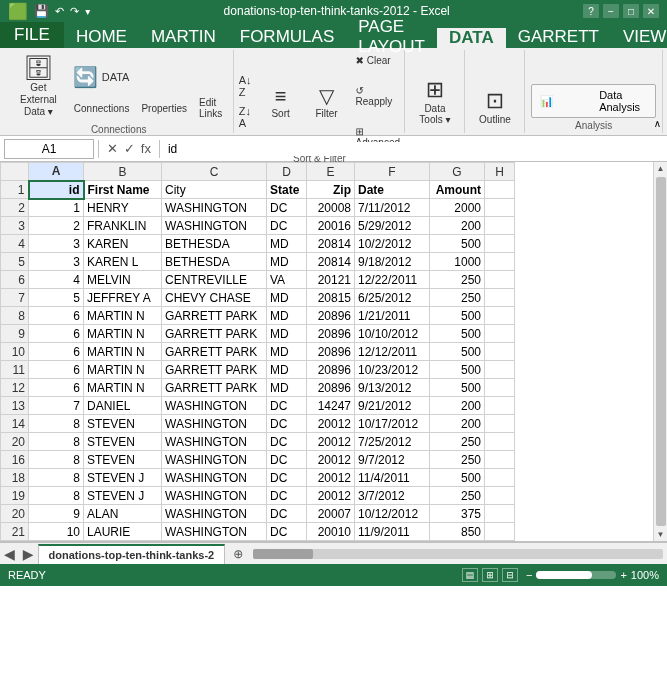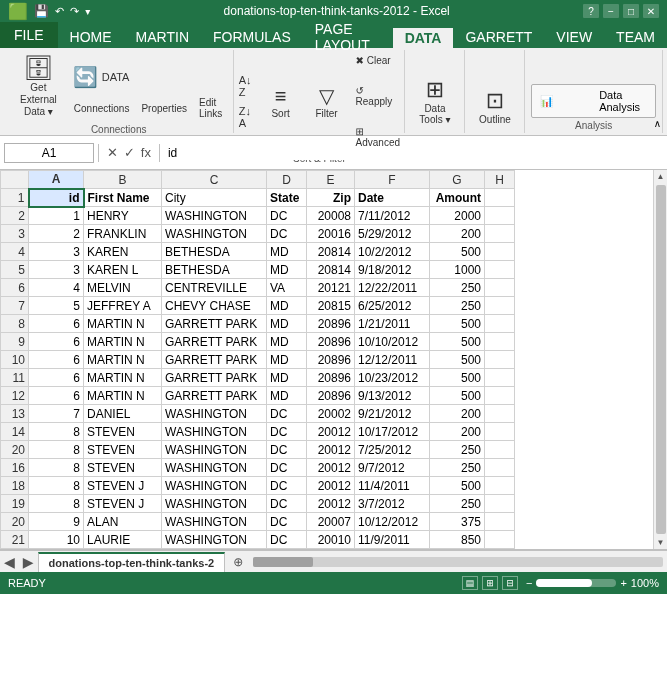--- a/index.html
+++ b/index.html
@@ -28,21 +28,21 @@
     .ribbon-tabs {
       background: #217346;
       display: flex;
       align-items: flex-end;
       height: 26px;
       padding-left: 0;
     }
     .ribbon-tab {
       padding: 4px 12px;
       color: white;
-      font-size: 14px;
+      font-size: 17px;
       cursor: pointer;
       height: 22px;
       display: flex;
       align-items: center;
     }
     .ribbon-tab.file-tab {
       background: #19602f;
       padding: 4px 14px;
       height: 26px;
     }
@@ -98,21 +98,21 @@
     .data-analysis-btn {
       display: flex; align-items: center; gap: 4px;
       padding: 4px 8px; cursor: pointer; border: 1px solid #b0b0b0;
       border-radius: 2px; font-size: 11px; background: #f8f8f8;
     }
 
     
     .formula-bar {
       display: flex;
       align-items: center;
-      height: 34px;
+      height: 26px;
       border-bottom: 1px solid #c0c0c0;
       background: white;
       padding: 0 4px;
     }
     .name-box {
       width: 90px;
       border: 1px solid #b0b0b0;
       padding: 2px 4px;
       font-size: 12px;
       text-align: center;
@@ -493,21 +493,21 @@
             <td>9/13/2012</td>
             <td class="num-cell">500</td>
             <td></td>
           </tr>
           <tr>
             <th class="row-header">13</th>
             <td class="num-cell">7</td>
             <td>DANIEL</td>
             <td>WASHINGTON</td>
             <td>DC</td>
-            <td class="num-cell">20002</td>
+            <td class="num-cell">14247</td>
             <td>9/21/2012</td>
             <td class="num-cell">200</td>
             <td></td>
           </tr>
           <tr>
             <th class="row-header">14</th>
             <td class="num-cell">8</td>
             <td>STEVEN</td>
             <td>WASHINGTON</td>
             <td>DC</td>

